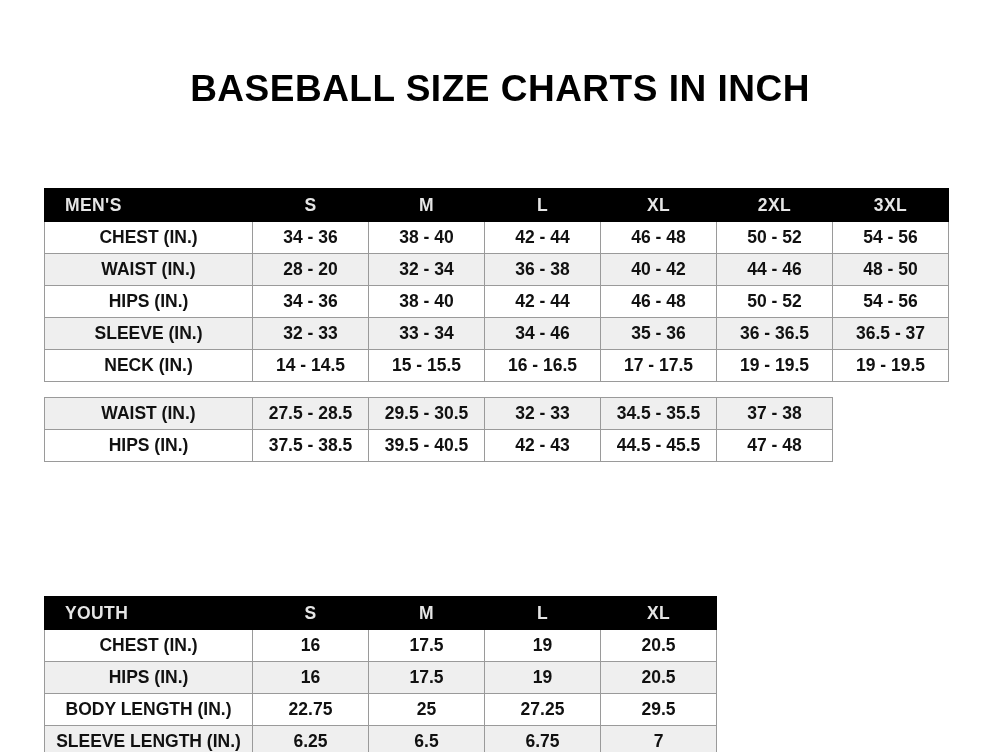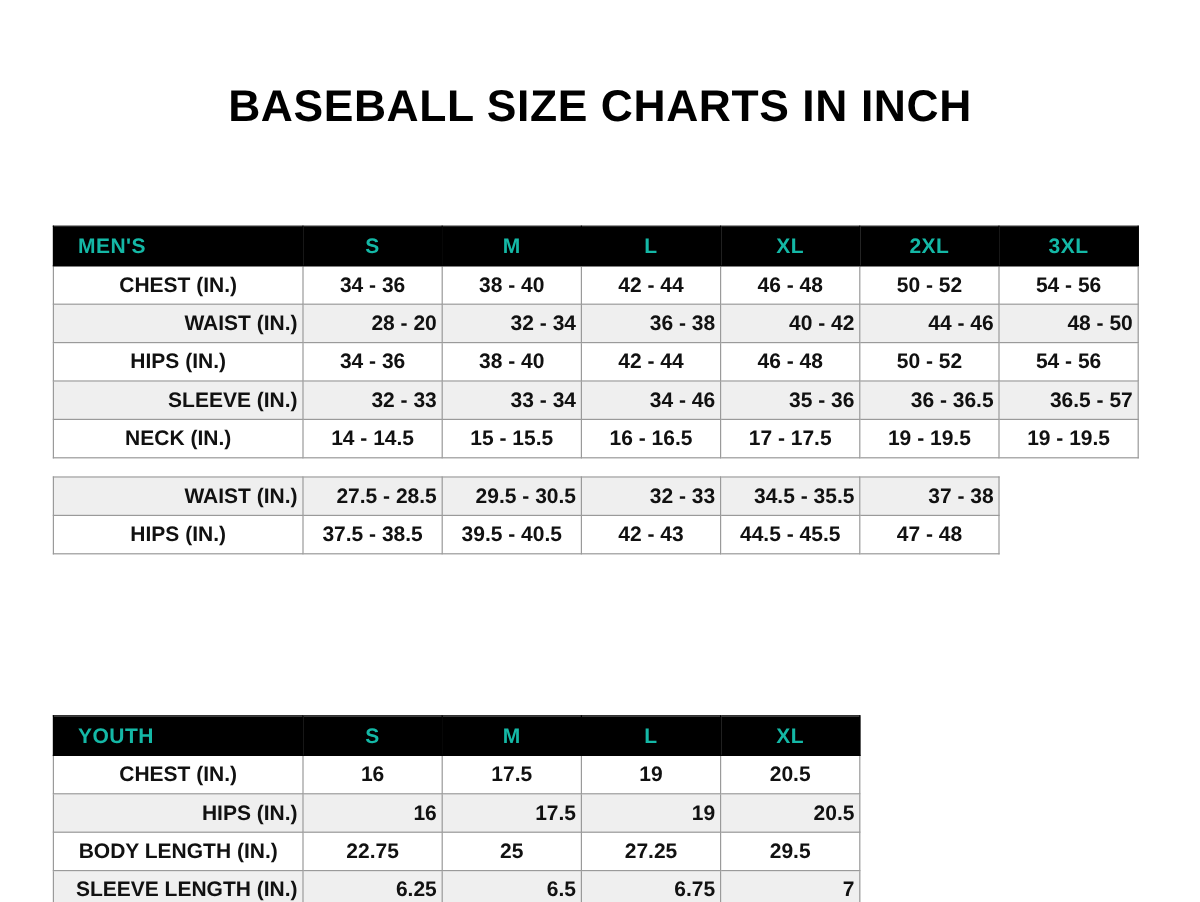--- a/index.html
+++ b/index.html
@@ -56,30 +56,29 @@
     font-weight: bold;
     color: #111111;
     height: 31px;
     padding: 0 4px;
     background: #ffffff;
     white-space: nowrap;
   }
 
   table.size-table tr.header-row td {
     background: #000000;
-    color: #14b8a6;
+    color: #e5e5e5;
     border: 1px solid #000000;
     font-size: 17.5px;
     letter-spacing: 0.4px;
     height: 32px;
   }
 
   table.size-table tr.alt-row td {
     background: #efefef;
-    text-align: right;
   }
 
   td.row-label {
     text-align: center;
     font-weight: bold;
   }
 
   tr.header-row td.row-label {
     text-align: left;
     padding-left: 20px;
@@ -162,21 +161,21 @@
           <td>50 - 52</td>
           <td>54 - 56</td>
         </tr>
         <tr class="alt-row">
           <td class="row-label">SLEEVE (IN.)</td>
           <td>32 - 33</td>
           <td>33 - 34</td>
           <td>34 - 46</td>
           <td>35 - 36</td>
           <td>36 - 36.5</td>
-          <td>36.5 - 57</td>
+          <td>36.5 - 37</td>
         </tr>
         <tr>
           <td class="row-label">NECK (IN.)</td>
           <td>14 - 14.5</td>
           <td>15 - 15.5</td>
           <td>16 - 16.5</td>
           <td>17 - 17.5</td>
           <td>19 - 19.5</td>
           <td>19 - 19.5</td>
         </tr>

